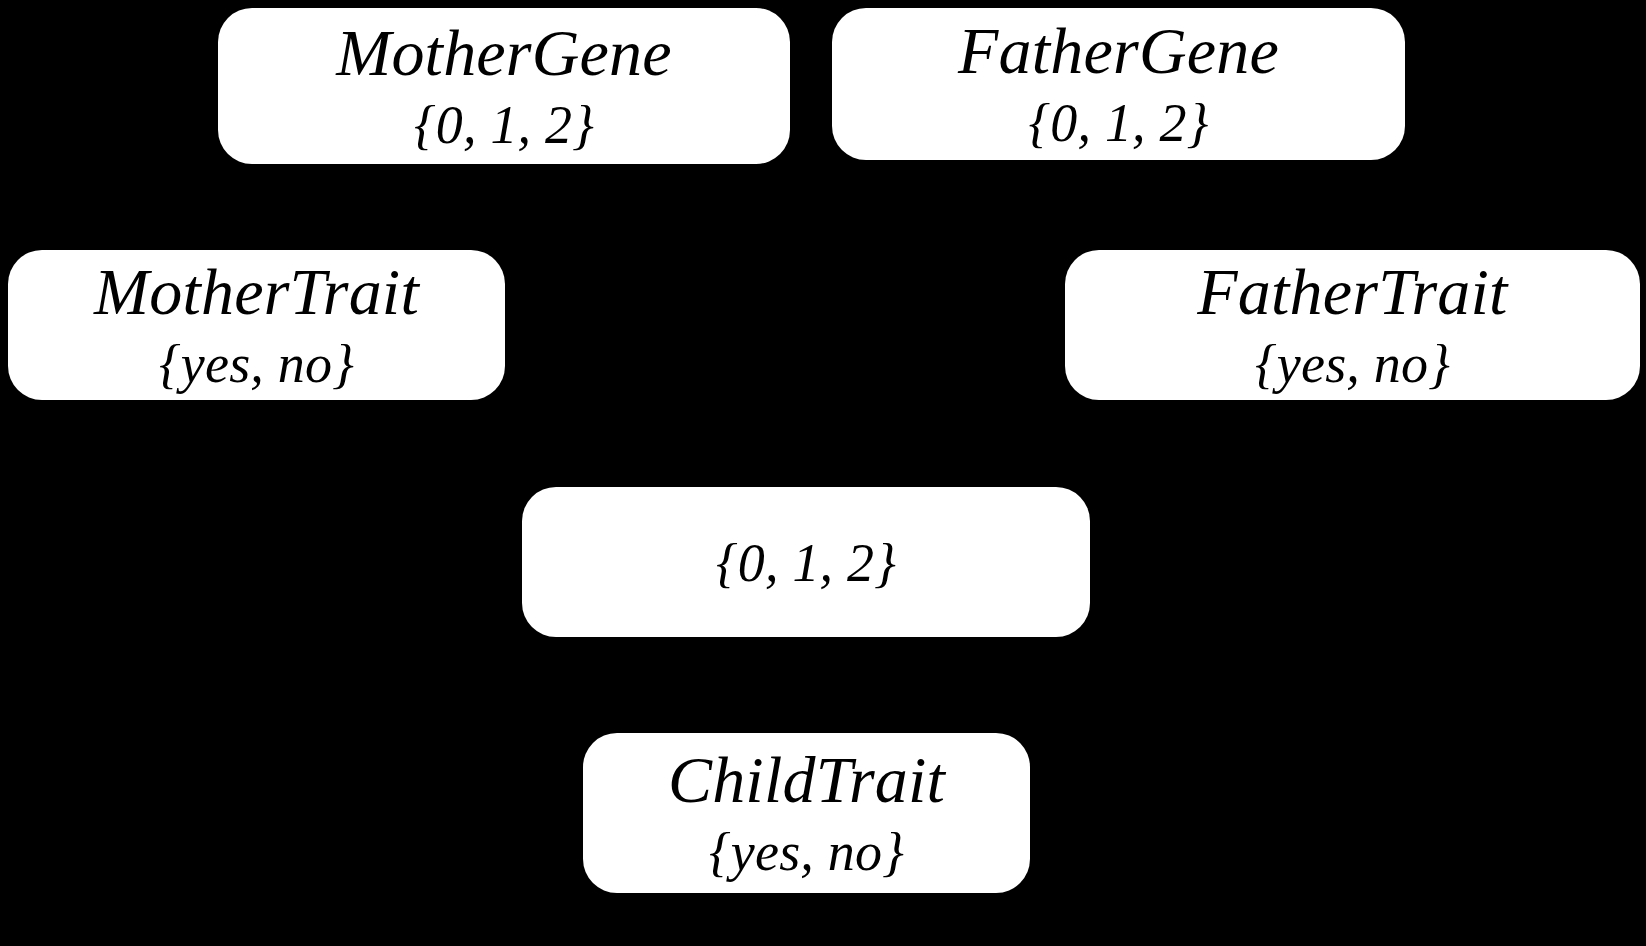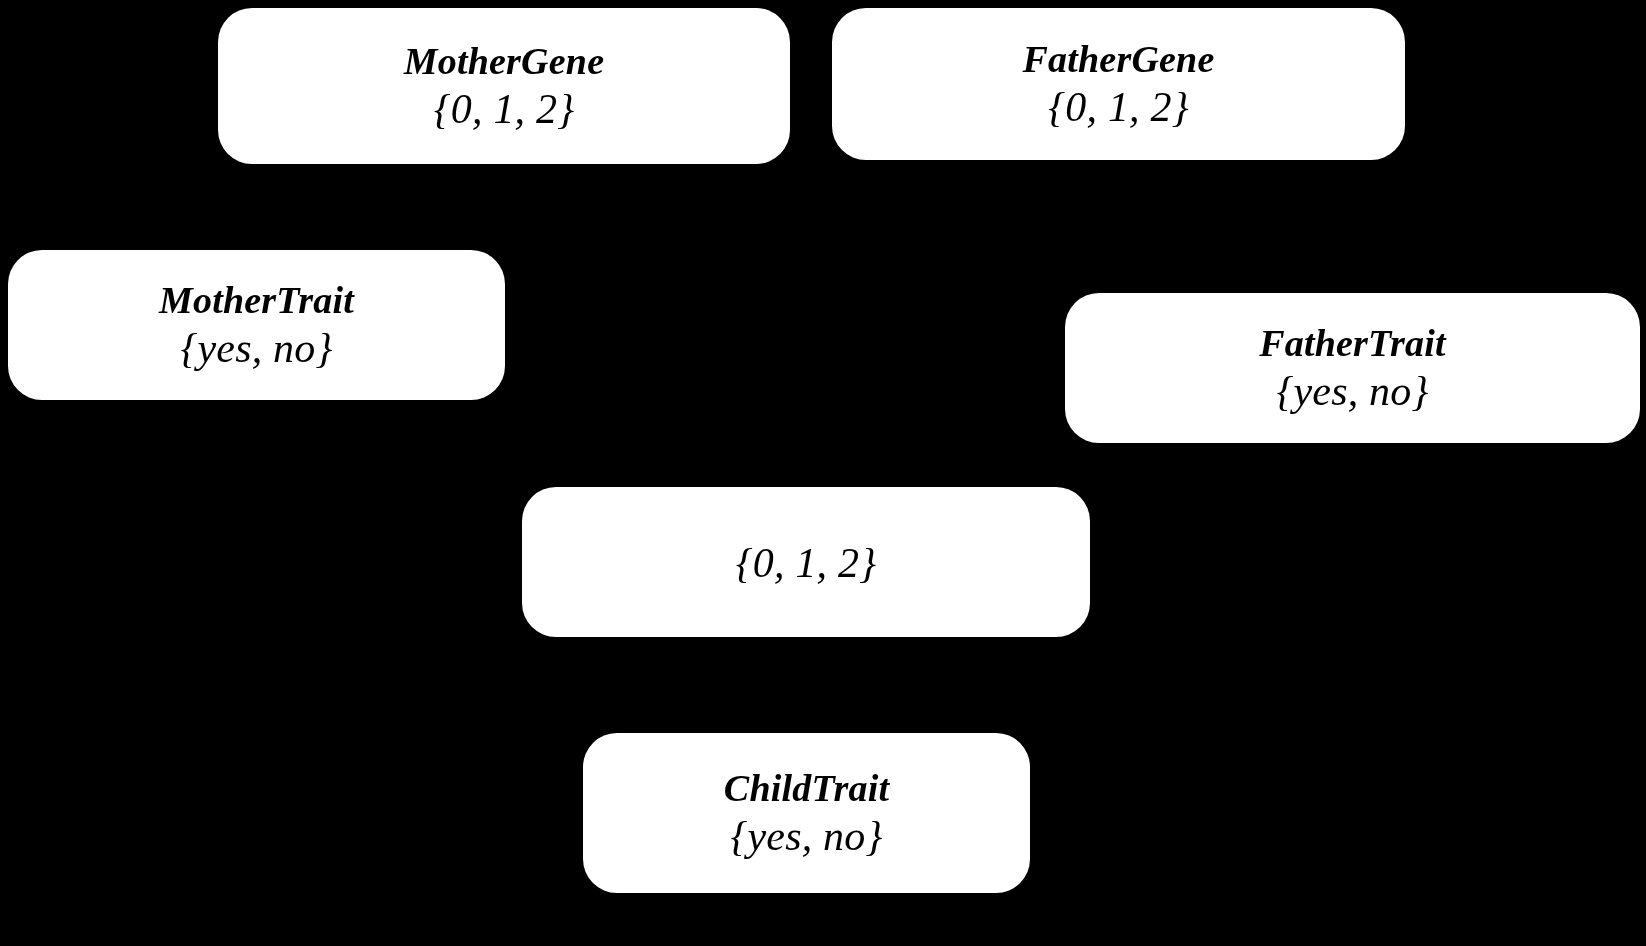--- a/index.html
+++ b/index.html
@@ -25,37 +25,36 @@
     justify-content: center;
     color: #000000;
     font-family: "Liberation Serif", "DejaVu Serif", serif;
     font-style: italic;
     font-weight: normal;
     line-height: 1.16;
     text-align: center;
     user-select: none;
   }
   .node .node-title {
-    font-size: 38px;
+    font-size: 66px;
     letter-spacing: 0.2px;
     white-space: nowrap;
-    font-weight: bold;
   }
   .node .node-domain {
-    font-size: 42px;
+    font-size: 54px;
     letter-spacing: 0.2px;
     white-space: nowrap;
     margin-top: 2px;
   }
 
   
   #node-mother-gene  { left: 218px;  top: 8px;   width: 572px; height: 156px; }
   #node-father-gene  { left: 832px;  top: 8px;   width: 573px; height: 152px; }
   #node-mother-trait { left: 8px;    top: 250px; width: 497px; height: 150px; }
-  #node-father-trait { left: 1065px; top: 250px; width: 575px; height: 150px; margin-top: 43px; }
+  #node-father-trait { left: 1065px; top: 250px; width: 575px; height: 150px; }
   #node-child-gene   { left: 522px;  top: 487px; width: 568px; height: 150px; }
   #node-child-trait  { left: 583px;  top: 733px; width: 447px; height: 160px; align-items: center; }
 </style>
 </head>
 <body>
 
 <div id="canvas">
 
   <div class="node" id="node-mother-gene">
     <span class="node-title">MotherGene</span>

